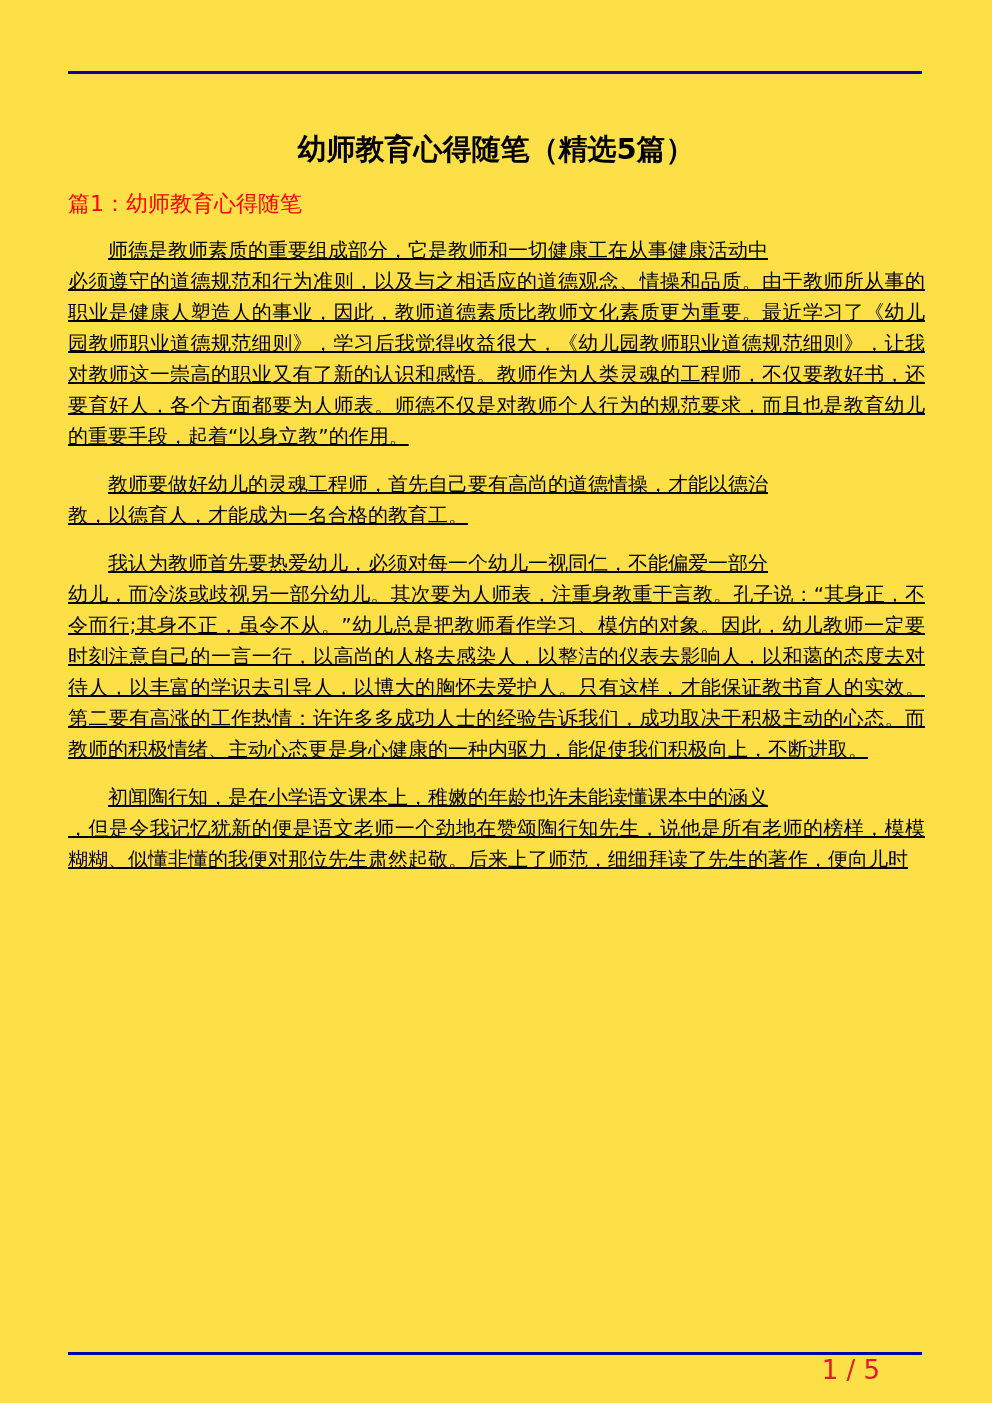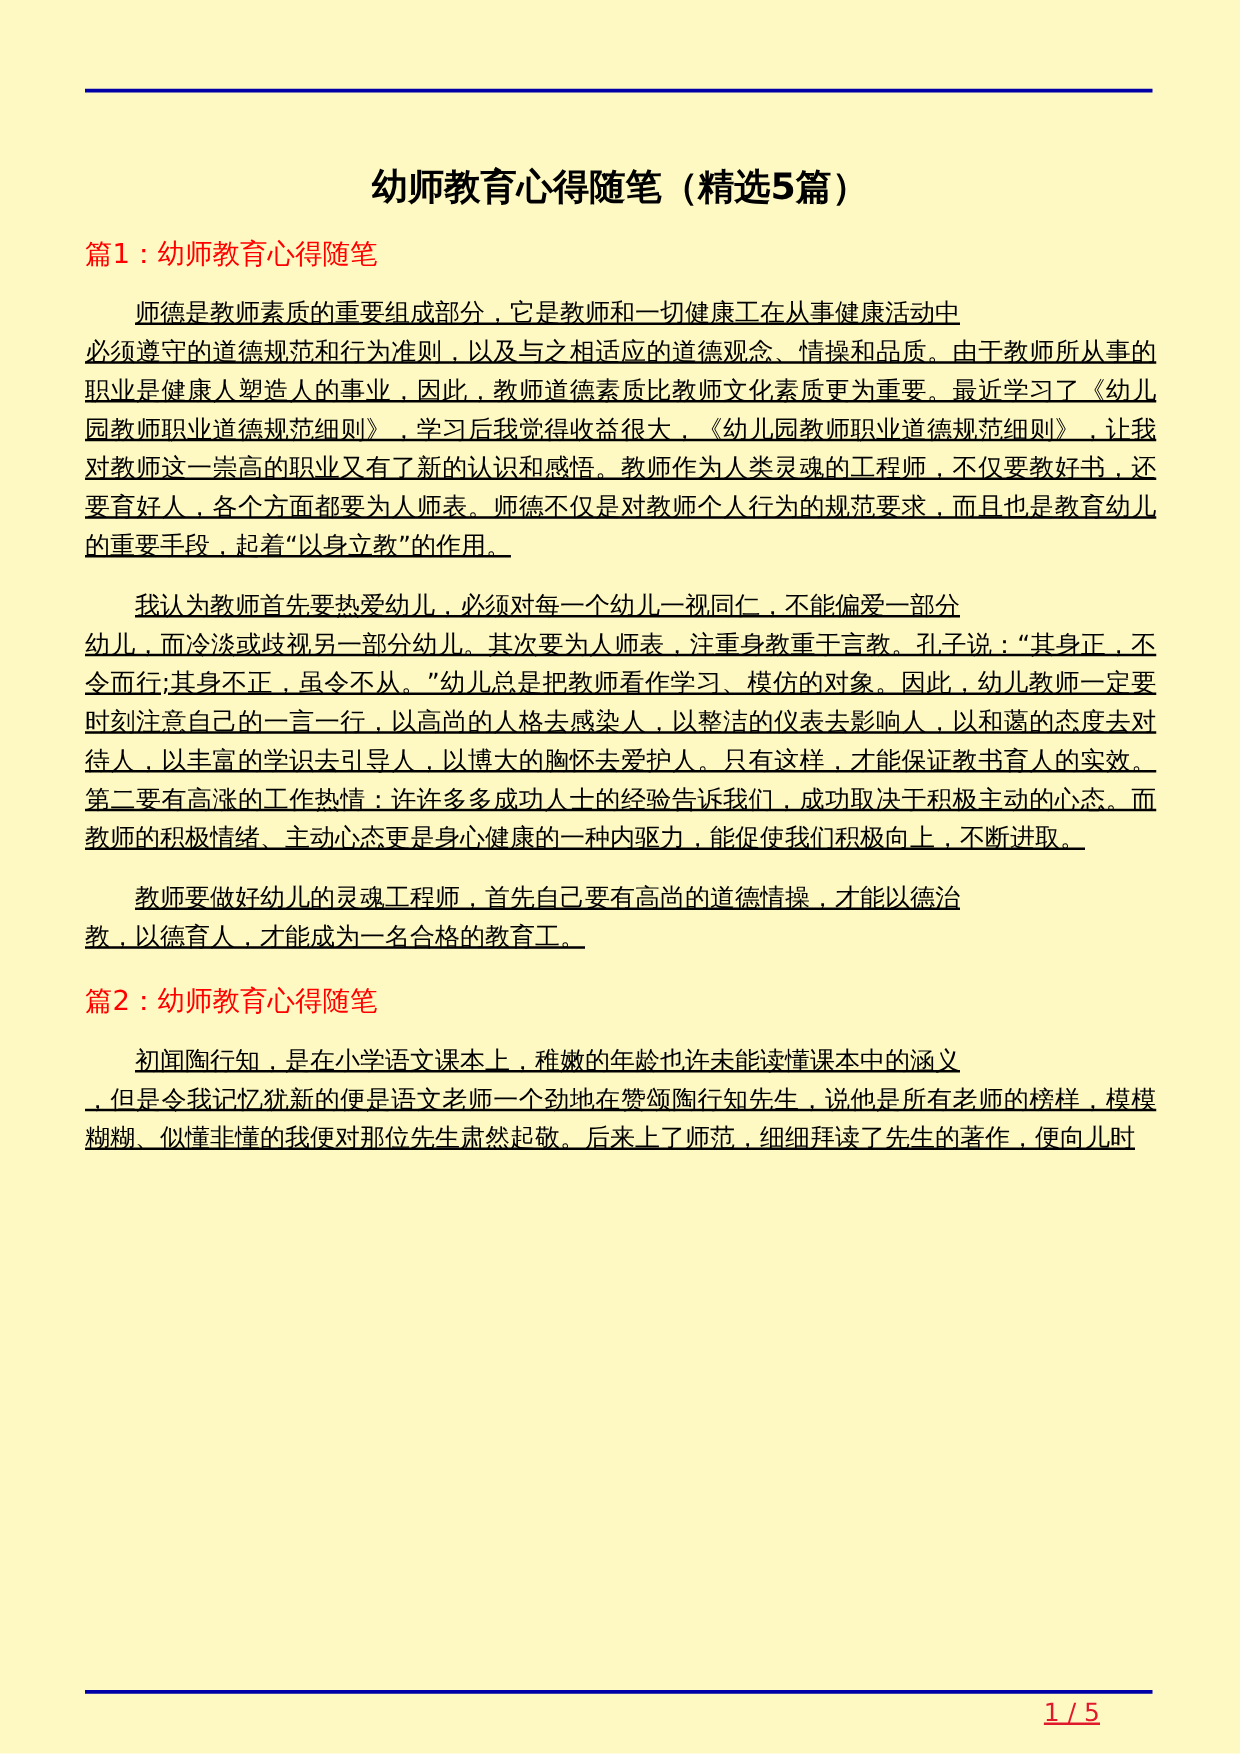--- a/index.html
+++ b/index.html
@@ -4,21 +4,21 @@
 <style>
   html, body {
     margin: 0;
     padding: 0;
     background: #ffffff;
   }
   .page {
     position: relative;
     width: 992px;
     height: 1403px;
-    background: #fef9c3;
+    background: #fde047;
     overflow: hidden;
     font-family: "DejaVu Sans", "Liberation Sans", sans-serif;
     color: #000000;
   }
   .rule {
     height: 3px;
     background: #0000a8;
   }
   .rule-top {
     margin: 71px 70px 0 68px;
@@ -51,47 +51,45 @@
   .footer-rule {
     position: absolute;
     left: 68px;
     right: 70px;
     top: 1352px;
   }
   .page-number {
     position: absolute;
     top: 1357px;
     right: 112px;
-    font-size: 20px;
+    font-size: 26px;
     line-height: 26px;
     color: #e1192d;
-    text-decoration: underline;
   }
 </style>
 </head>
 <body>
 
 <div class="page">
 
   <div class="rule rule-top"></div>
 
   <div class="doc-title">幼师教育心得随笔（精选5篇）</div>
 
   <div>
     <div class="section-heading">篇1：幼师教育心得随笔</div>
     <p class="para">师德是教师素质的重要组成部分，它是教师和一切健康工在从事健康活动中
 必须遵守的道德规范和行为准则，以及与之相适应的道德观念、情操和品质。由于教师所从事的职业是健康人塑造人的事业，因此，教师道德素质比教师文化素质更为重要。最近学习了《幼儿园教师职业道德规范细则》，学习后我觉得收益很大，《幼儿园教师职业道德规范细则》，让我对教师这一崇高的职业又有了新的认识和感悟。教师作为人类灵魂的工程师，不仅要教好书，还要育好人，各个方面都要为人师表。师德不仅是对教师个人行为的规范要求，而且也是教育幼儿的重要手段，起着“以身立教”的作用。</p>
+    <p class="para">教师要做好幼儿的灵魂工程师，首先自己要有高尚的道德情操，才能以德治
+教，以德育人，才能成为一名合格的教育工。</p>
     <p class="para">我认为教师首先要热爱幼儿，必须对每一个幼儿一视同仁，不能偏爱一部分
 幼儿，而冷淡或歧视另一部分幼儿。其次要为人师表，注重身教重于言教。孔子说：“其身正，不令而行;其身不正，虽令不从。”幼儿总是把教师看作学习、模仿的对象。因此，幼儿教师一定要时刻注意自己的一言一行，以高尚的人格去感染人，以整洁的仪表去影响人，以和蔼的态度去对待人，以丰富的学识去引导人，以博大的胸怀去爱护人。只有这样，才能保证教书育人的实效。第二要有高涨的工作热情：许许多多成功人士的经验告诉我们，成功取决于积极主动的心态。而教师的积极情绪、主动心态更是身心健康的一种内驱力，能促使我们积极向上，不断进取。</p>
-    <p class="para">教师要做好幼儿的灵魂工程师，首先自己要有高尚的道德情操，才能以德治
-教，以德育人，才能成为一名合格的教育工。</p>
   </div>
 
   <div>
-    <div class="section-heading">篇2：幼师教育心得随笔</div>
     <p class="para">初闻陶行知，是在小学语文课本上，稚嫩的年龄也许未能读懂课本中的涵义
 ，但是令我记忆犹新的便是语文老师一个劲地在赞颂陶行知先生，说他是所有老师的榜样，模模糊糊、似懂非懂的我便对那位先生肃然起敬。后来上了师范，细细拜读了先生的著作，便向儿时</p>
   </div>
 
   <div class="rule footer-rule"></div>
 
   <div class="page-number">1 / 5</div>
 
 </div>
 

